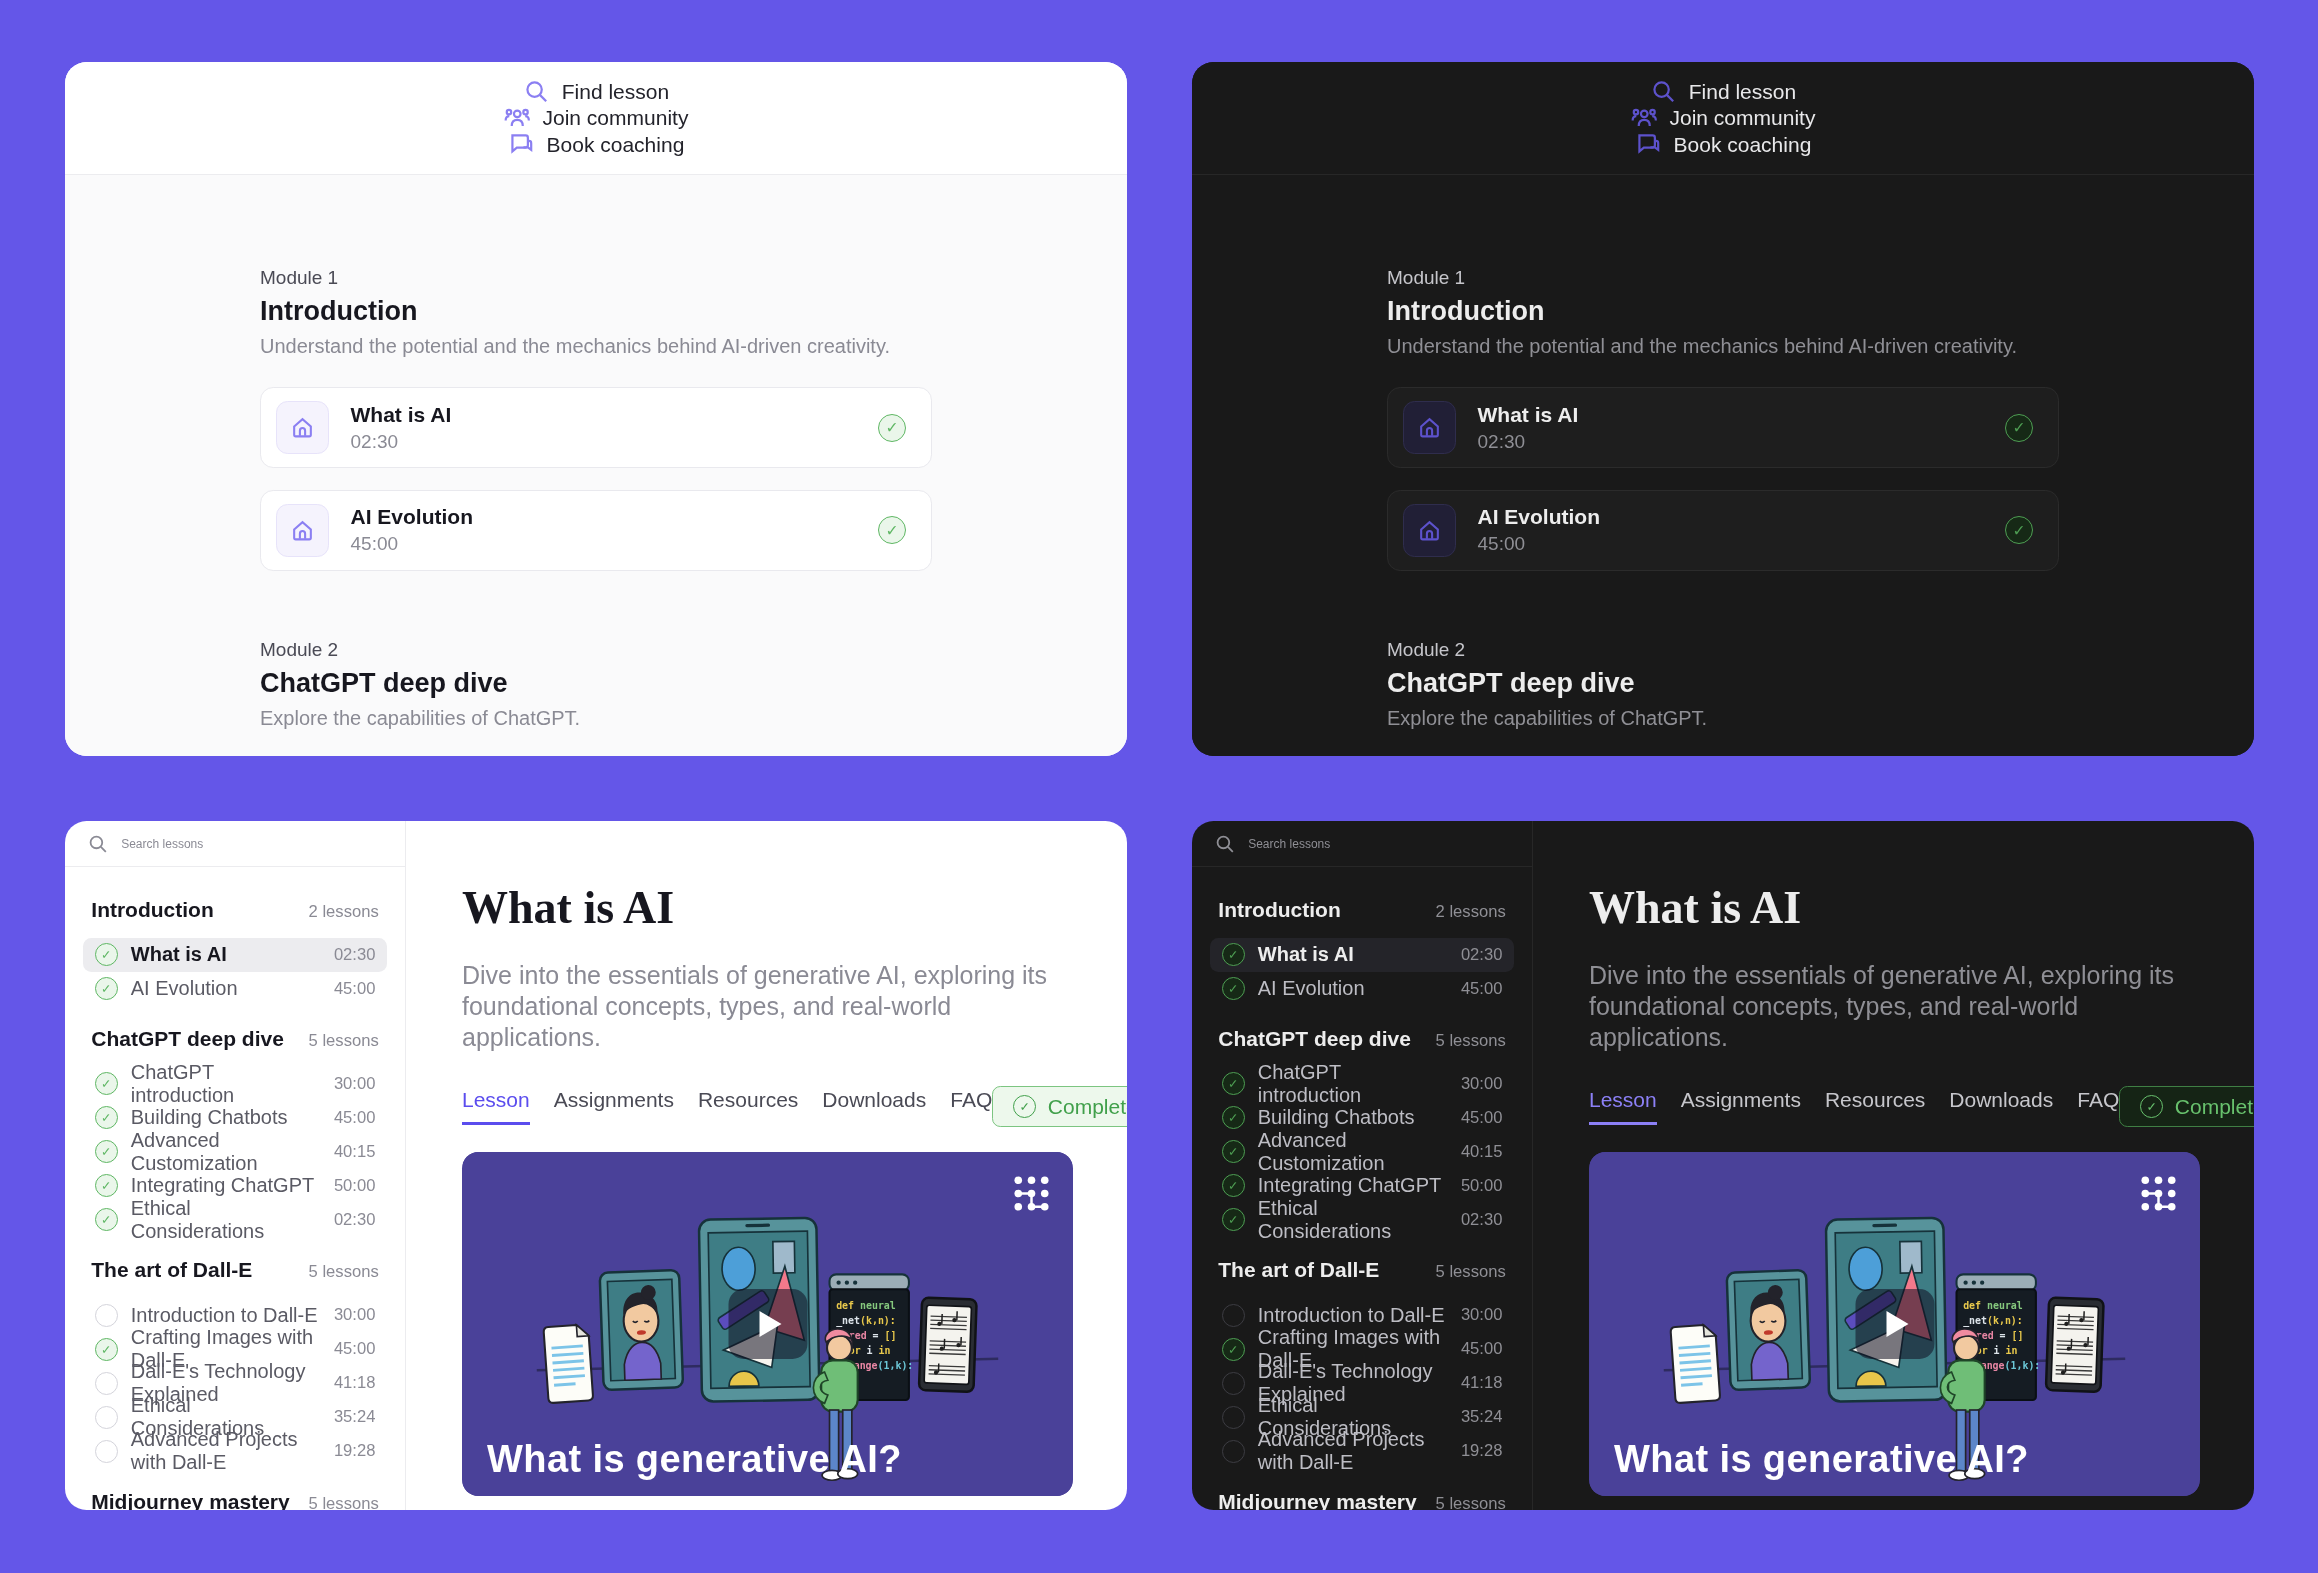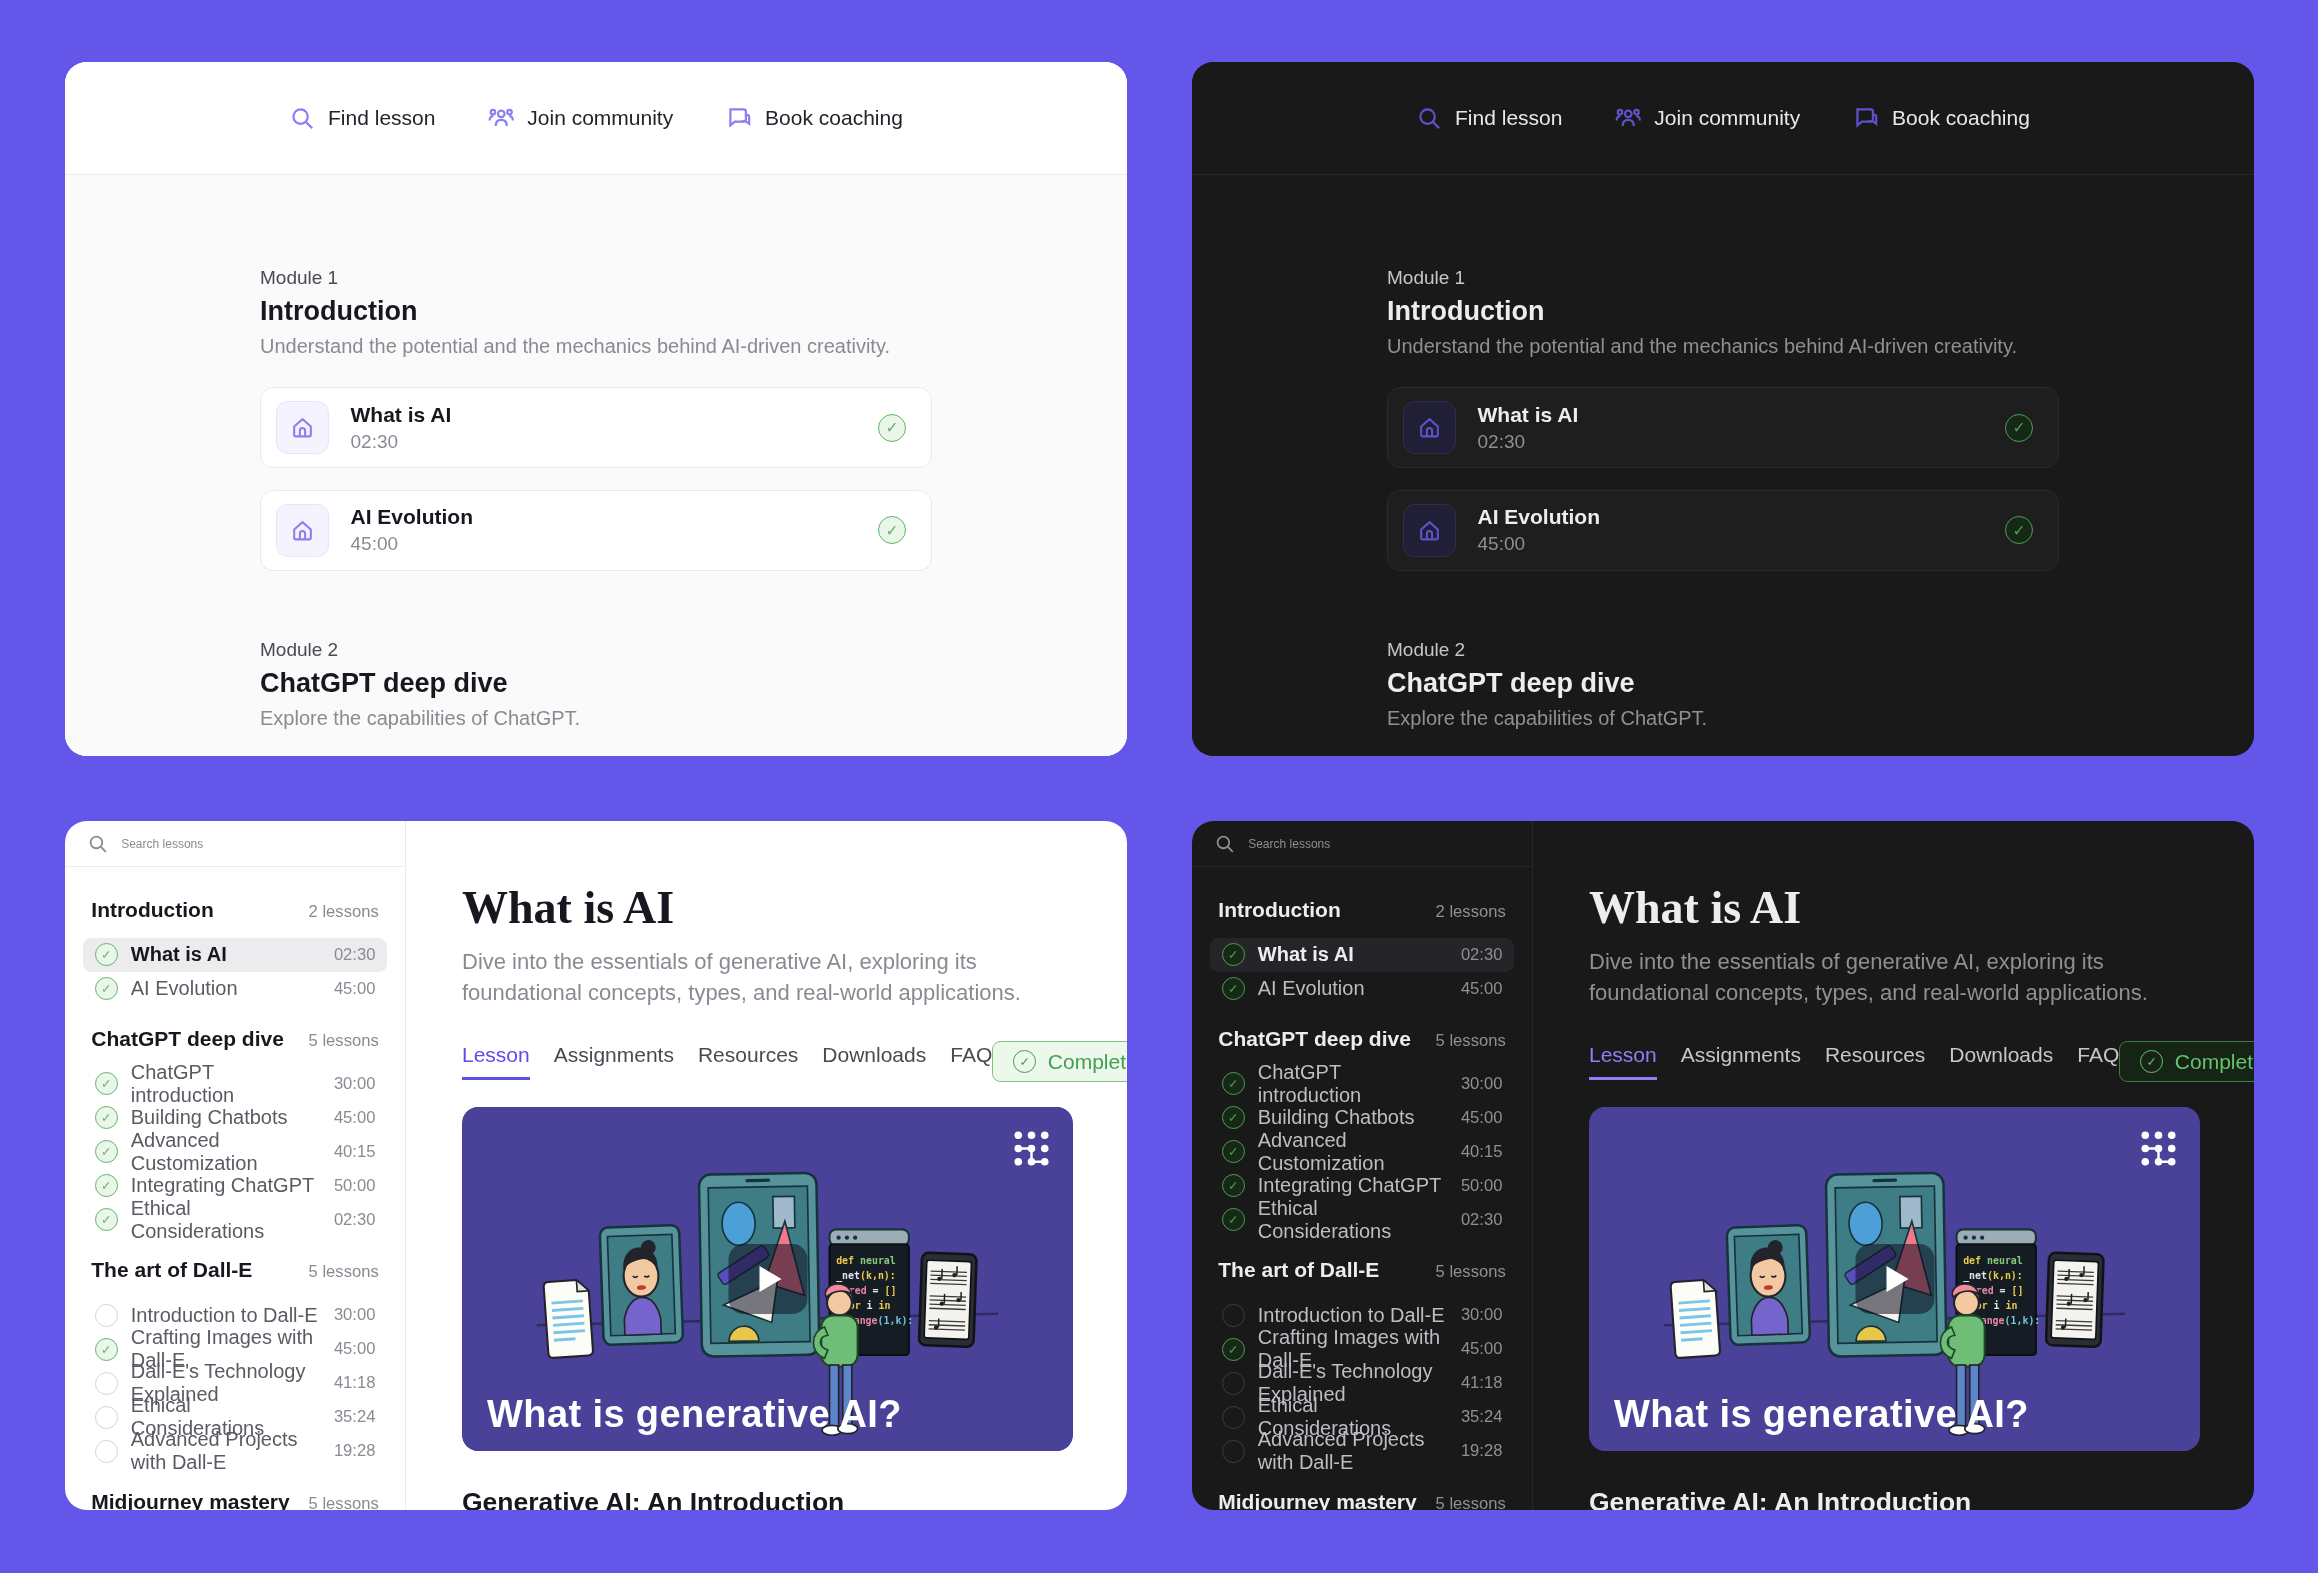--- a/index.html
+++ b/index.html
@@ -41,21 +41,21 @@
     --item-text:#BDBDC4; --accent:#8C80F6;
     --green-border:#3F7F44; --green-text:#68C16D; --green-bg:#152415;
     --check-bg:#162916; --check-border:#4E9E53;
     --sel-bg:#242429; --todo-border:#3C3C42;
     background: var(--panel-bg);
   }
 
   
   .nav {
     height: 113px; display: flex; align-items: center; justify-content: center;
-    gap: 53px; border-bottom: 0.8px solid var(--divider); background: var(--panel-bg);
+    border-bottom: 0.8px solid var(--divider); background: var(--panel-bg); flex-direction: column;
   }
   .nav-item { display: flex; align-items: center; gap: 12.4px; cursor: pointer; }
   .nav-item svg { width: 26.5px; height: 26.5px; stroke: var(--icon-accent); fill: none; stroke-width: 2; }
   .nav-label { font-size: 21px; color: var(--nav-text); }
 
   
   .course-body { background: var(--content-bg); height: calc(100% - 113px); padding-top: 75px; }
   .course-col { width: 672px; margin: 15px auto; }
   .module { margin-bottom: 66px; }
   .module-label { font-size: 19px; line-height: 26.5px; color: var(--text-mid); }
@@ -118,21 +118,21 @@
   .side-item.incomplete .side-check { border: 1.7px solid var(--todo-border); background: transparent; }
   .si-title { font-size: 20px; color: var(--item-text); }
   .side-item.selected .si-title { color: var(--text-strong); font-weight: 600; }
   .si-dur { margin-left: auto; font-size: 16.6px; color: var(--text-soft); }
 
   .main { flex: 1; padding: 61px 0 0 56px; }
   .lesson-title {
     font-family: "Liberation Serif", "DejaVu Serif", serif;
     font-size: 46px; font-weight: 700; color: var(--text-strong); line-height: 51px;
   }
-  .lesson-desc { margin-top: 13px; font-size: 22px; line-height: 31px; color: var(--text-soft); max-width: 588px; }
+  .lesson-desc { margin-top: 27px; font-size: 25px; line-height: 31px; color: var(--text-soft); max-width: 588px; }
   .tab-row { margin-top: 33px; width: 611px; display: flex; align-items: center; }
   .tabs { display: flex; gap: 24px; }
   .tab { font-size: 21px; color: var(--text-mid); padding-bottom: 10px; border-bottom: 3.3px solid transparent; cursor: pointer; }
   .tab.active { color: var(--accent); border-bottom-color: var(--accent); font-weight: 500; }
   .status-badge {
     margin-left: auto; display: flex; align-items: center; gap: 11.6px;
     border: 1.7px solid var(--green-border); background: var(--green-bg);
     border-radius: 8.3px; padding: 7.5px 20px;
     color: var(--green-text); font-size: 21px;
   }

